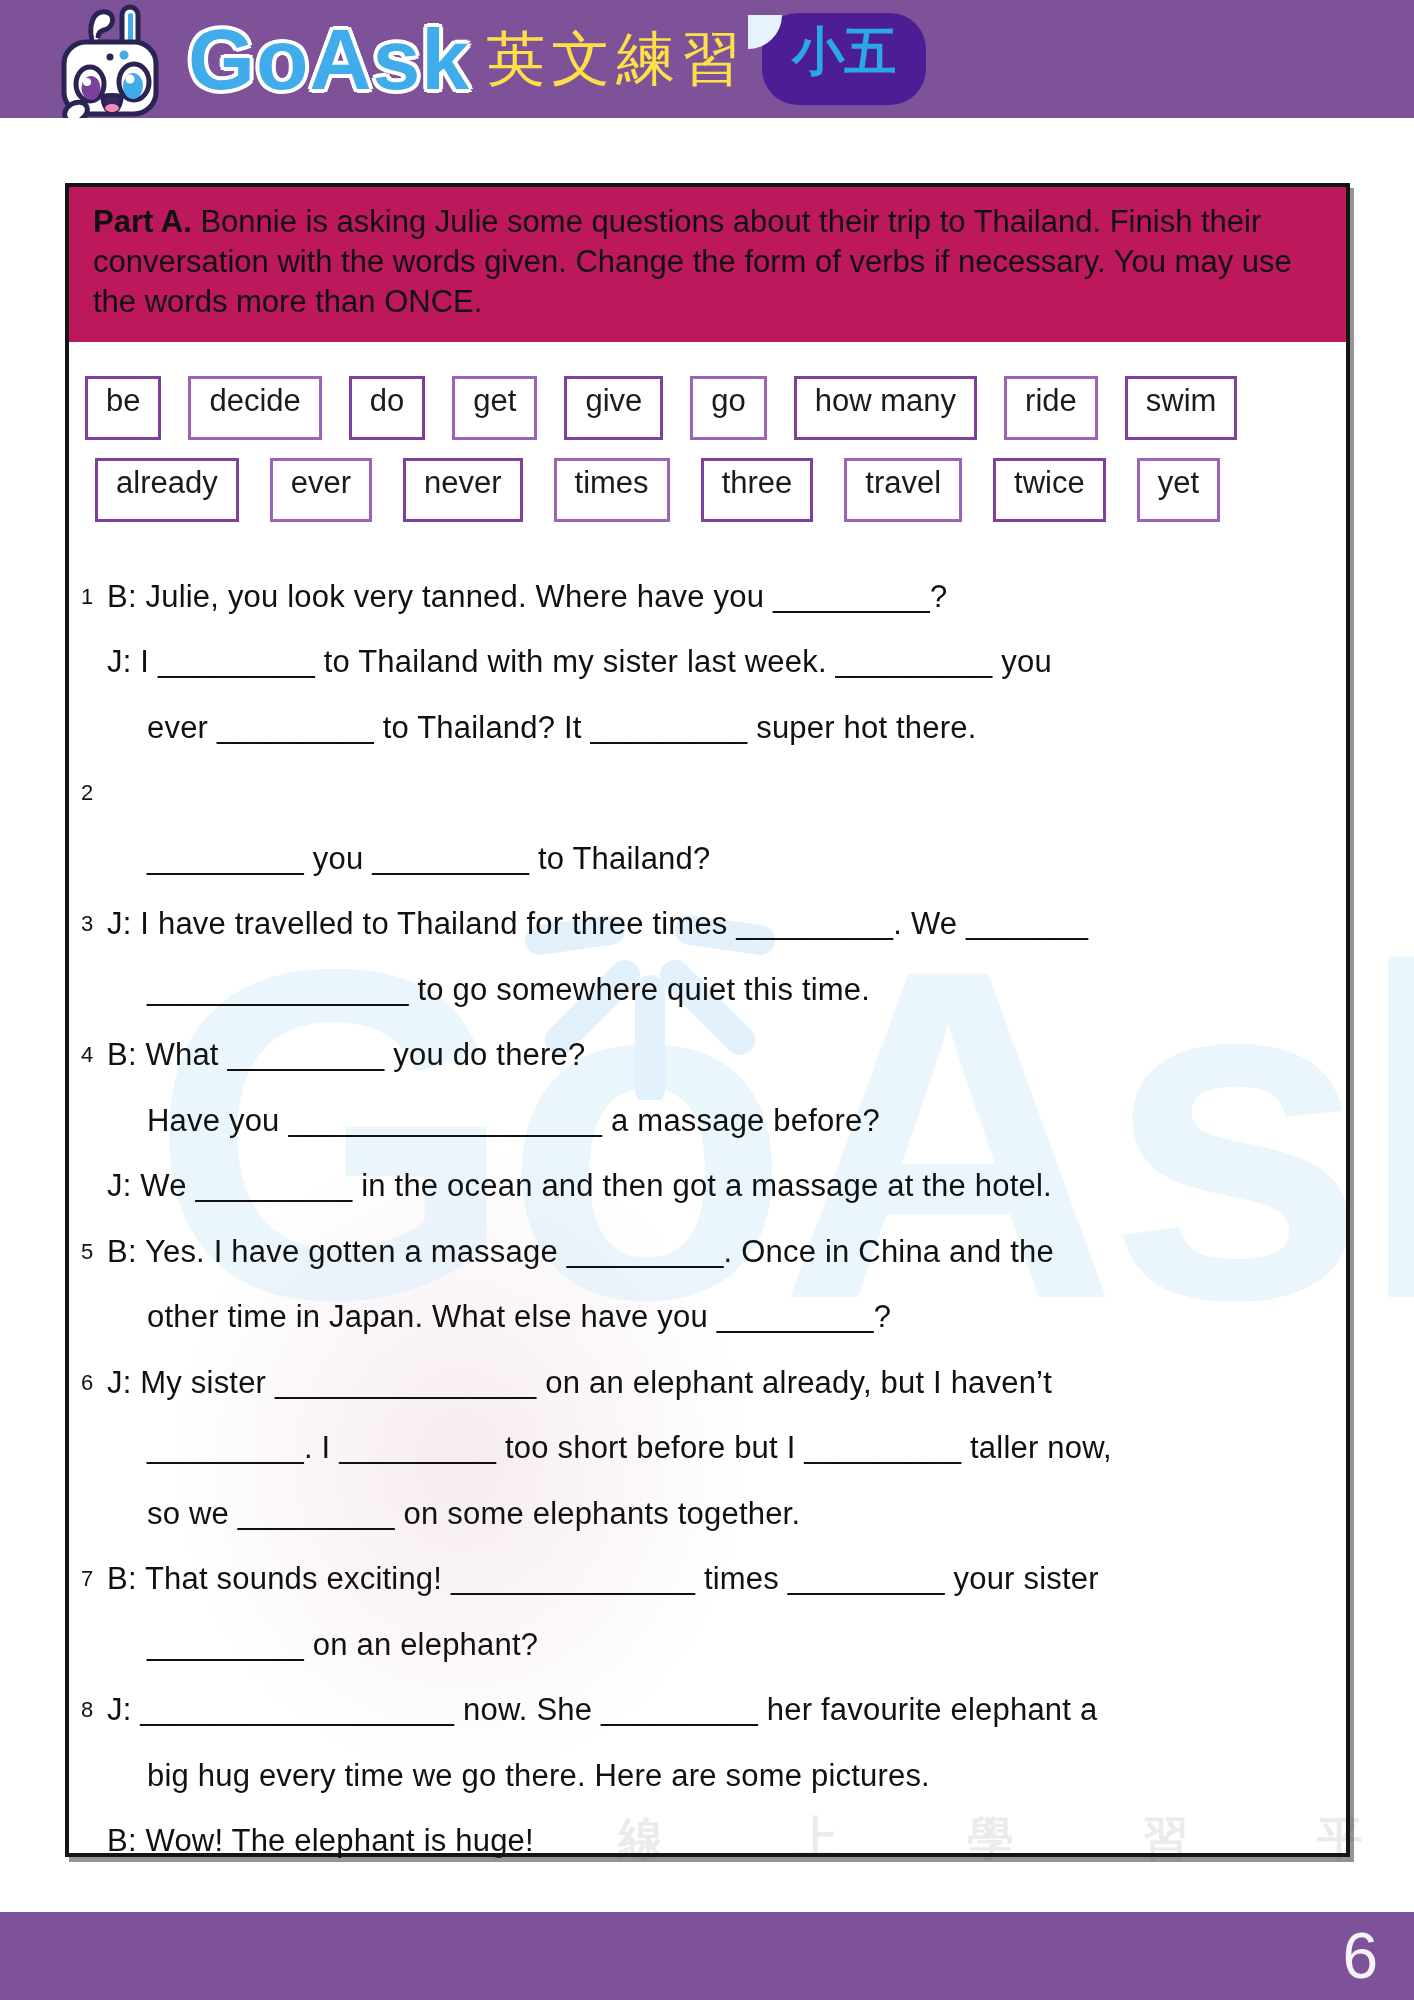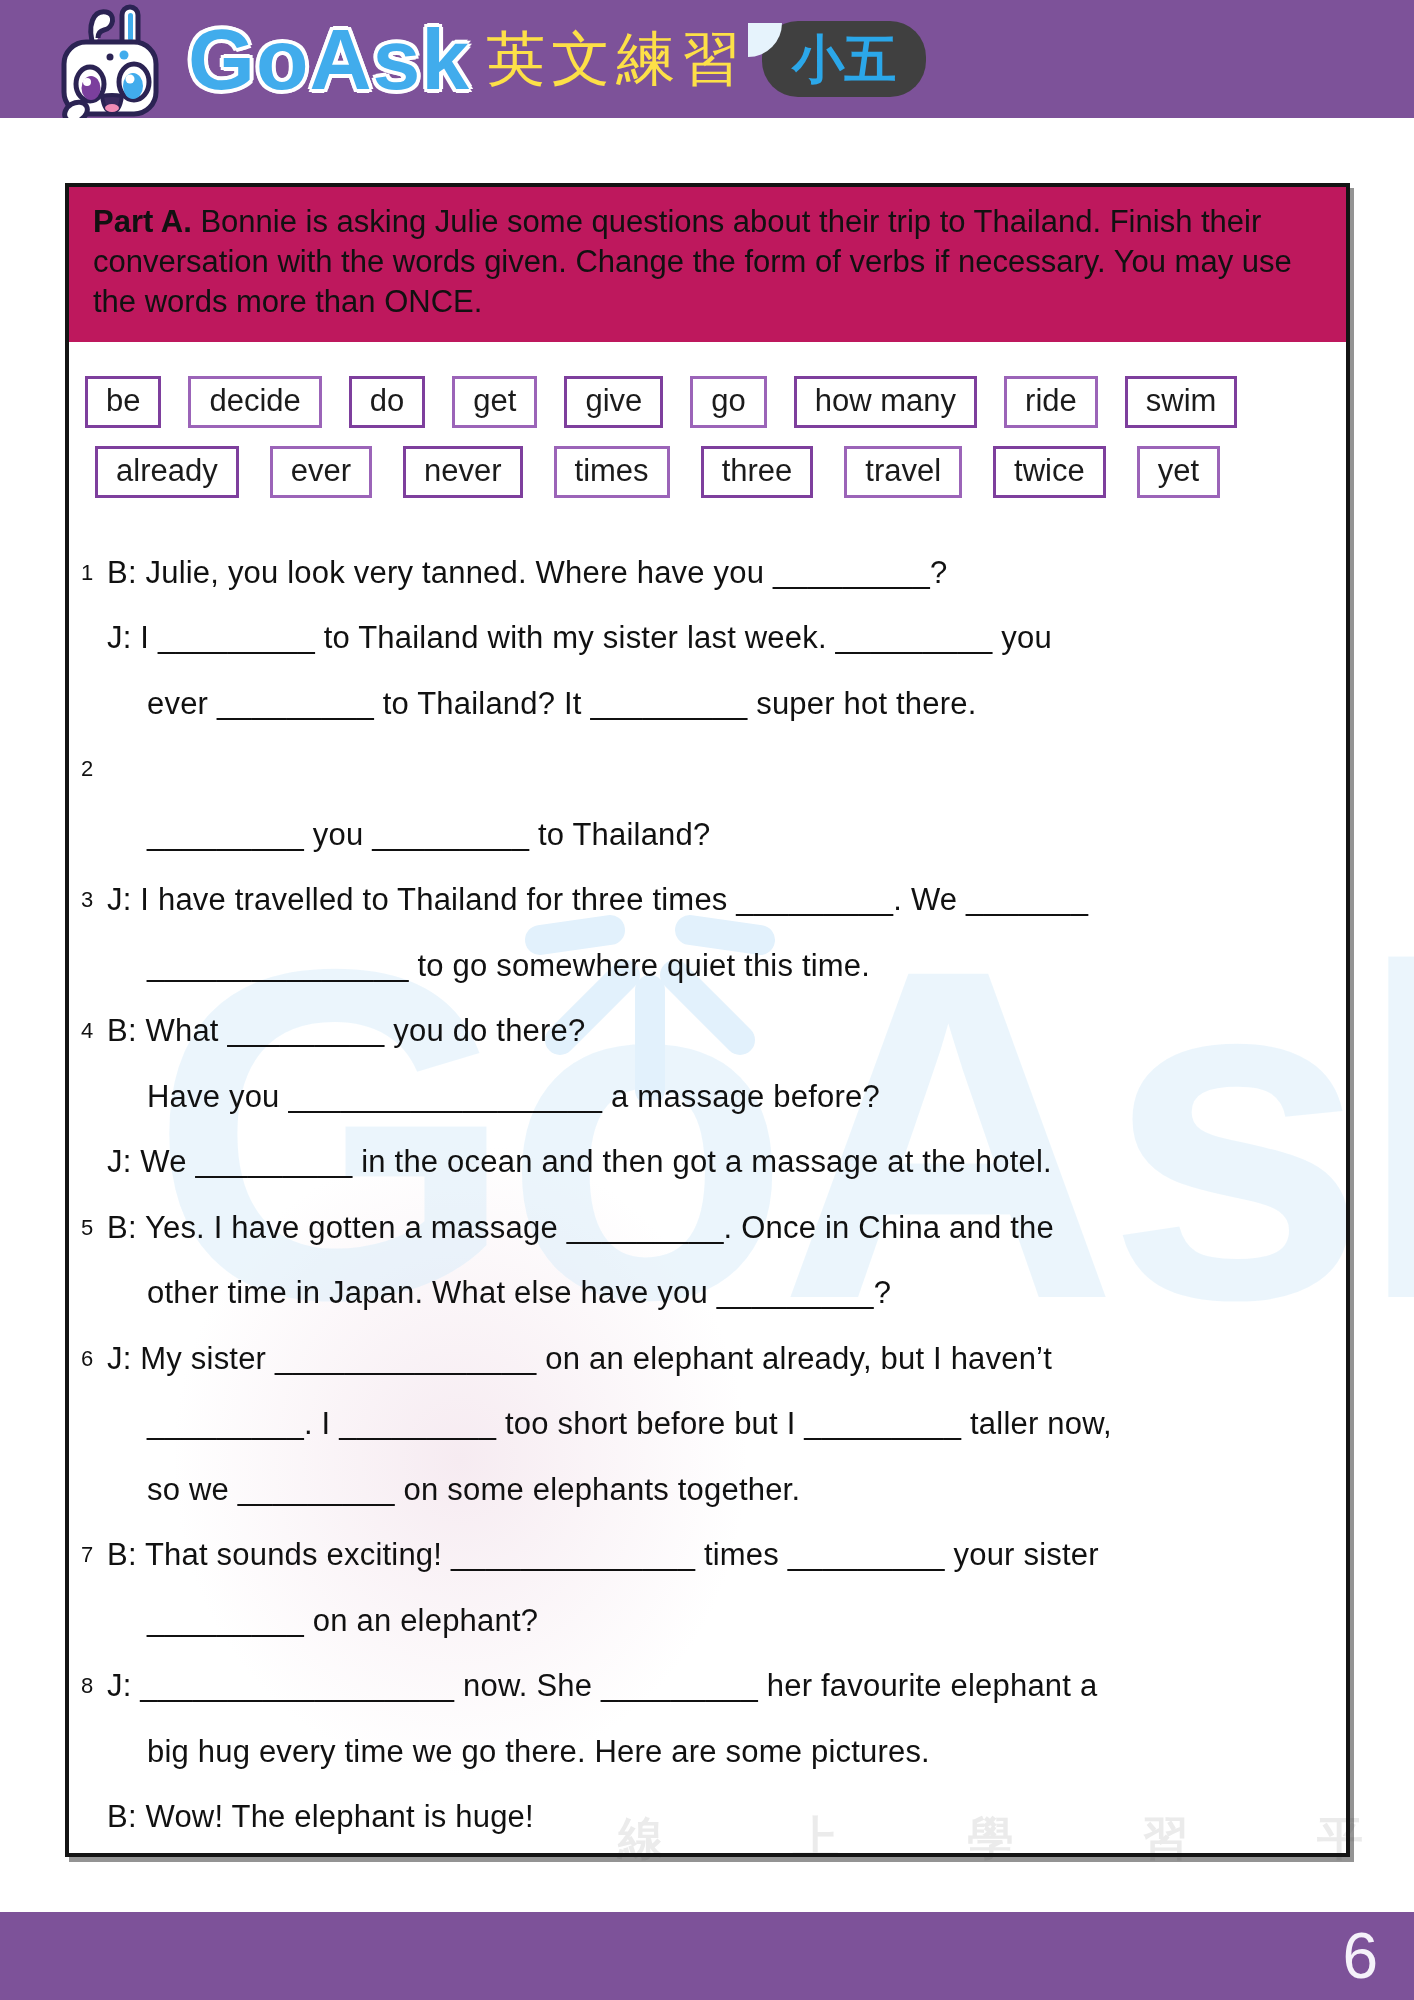--- a/index.html
+++ b/index.html
@@ -15,22 +15,22 @@
   }
   .mascot{position:absolute;left:60px;top:4px;}
   .brand{position:absolute;left:188px;top:0;height:118px;display:flex;align-items:center;gap:16px;}
   .brand-goask{
     font-size:86px;font-weight:bold;color:#41ACEC;letter-spacing:1px;line-height:1;
     text-shadow:-4px 0 0 #fff,4px 0 0 #fff,0 -4px 0 #fff,0 4px 0 #fff,
                 -3px -3px 0 #fff,3px -3px 0 #fff,-3px 3px 0 #fff,3px 3px 0 #fff;
   }
   .brand-cn{font-size:59px;font-weight:normal;color:#fde047;letter-spacing:6px;line-height:1;}
   .grade-badge{
-    background:#404040;color:#2BA7E9;font-weight:bold;font-size:52px;line-height:1;
-    border-radius:36px 36px 36px 36px;padding:12px 30px 12px;position:relative;
+    background:#4c1d95;color:#2BA7E9;font-weight:bold;font-size:52px;line-height:1;
+    border-radius:36px 36px 36px 36px;padding:12px 30px 28px;position:relative;
   }
   .grade-badge:before{
     content:"";position:absolute;left:-14px;top:2px;width:34px;height:34px;
     background:#E6F3FC;border-radius:0 0 34px 0;
   }
   
   .wm{position:absolute;z-index:1;pointer-events:none;}
   .wm-goask{
     left:150px;top:900px;font-size:470px;font-weight:bold;letter-spacing:-12px;
     color:#D9EDFA;opacity:.5;line-height:1;
@@ -52,21 +52,21 @@
   .instructions{
     background:#be185d;padding:15px 24px 20px 24px;
     font-size:31px;line-height:40px;color:#111;
   }
   .part-label{font-weight:bold;}
   .word-bank{padding:34px 12px 0 16px;}
   .wb-row{display:flex;gap:27px;align-items:center;margin-bottom:18px;flex-wrap:nowrap;}
   .wb-row.row2{margin-left:10px;gap:31px;}
   .word-box{
     border:3px solid #7E3F9D;background:#fff;
-    padding:2px 18px 4px;font-size:31px;line-height:40px;white-space:nowrap;
+    padding:2px 18px 16px;font-size:31px;line-height:40px;white-space:nowrap;
   }
   .word-box:nth-child(even){border-color:#9B64B8;}
   .conv{padding:24px 8px 0 8px;}
   .conv-line{
     height:65.5px;display:flex;align-items:center;
     font-size:31px;white-space:nowrap;color:#111;
   }
   .line-num{
     flex:none;width:30px;font-size:22px;padding-left:4px;box-sizing:border-box;
     align-self:center;

